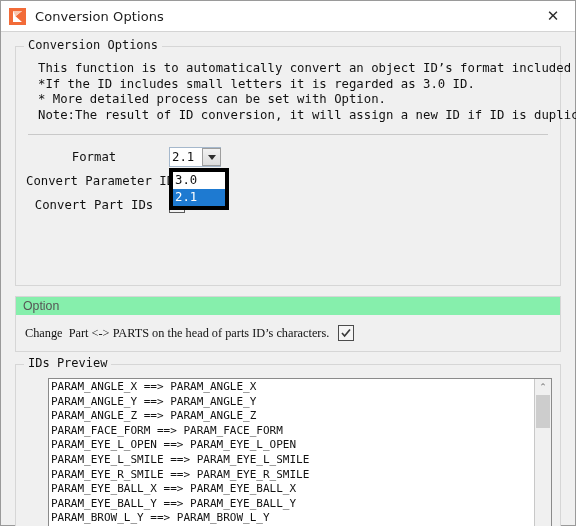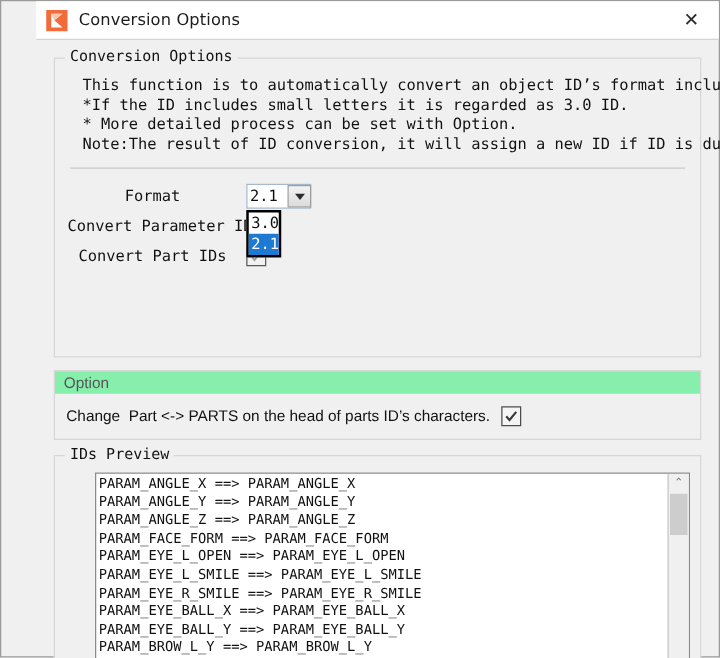--- a/index.html
+++ b/index.html
@@ -17,21 +17,20 @@
   .dialog {
     position: absolute;
     left: 0; top: 0;
     width: 576px;
     height: 526px;
     box-sizing: border-box;
     border: 1px solid #9a9a9a;
     background: #f0f0f0;
     display: flex;
     flex-direction: column;
-    padding-left: 28px;
   }
 
   
   .titlebar {
     height: 31px;
     min-height: 31px;
     background: #ffffff;
     border-bottom: 1px solid #d4d4d4;
     display: flex;
     align-items: center;
@@ -173,22 +172,22 @@
     border-left: 4px solid transparent;
     border-right: 4px solid transparent;
     border-top: 5px solid #2d2d2d;
   }
 
   
   .dropdown {
     position: absolute;
     left: 143px;
     top: 22px;
-    width: 28px;
-    border: 2px solid #000000;
+    width: 60px;
+    border: 4px solid #000000;
     background: #ffffff;
     z-index: 40;
     box-sizing: border-box;
   }
   .dropdown .opt {
     font-family: "DejaVu Sans Mono", monospace;
     font-size: 12.3px;
     color: #111;
     height: 17px;
     line-height: 17px;
@@ -231,21 +230,21 @@
     font-family: Liberation Sans, sans-serif;
     font-size: 12.3px;
     color: #555;
   }
   .opt-row {
     display: flex;
     align-items: center;
     padding: 10px 0 0 9px;
   }
   .opt-row .txt {
-    font-family: Liberation Sans, sans-serif;
+    font-family: Liberation Serif, serif;
     font-size: 12.3px;
     color: #111;
     margin-right: 9px;
     white-space: pre;
   }
 
   
   #ids-group {
     margin-top: 12px;
     height: 187px;

